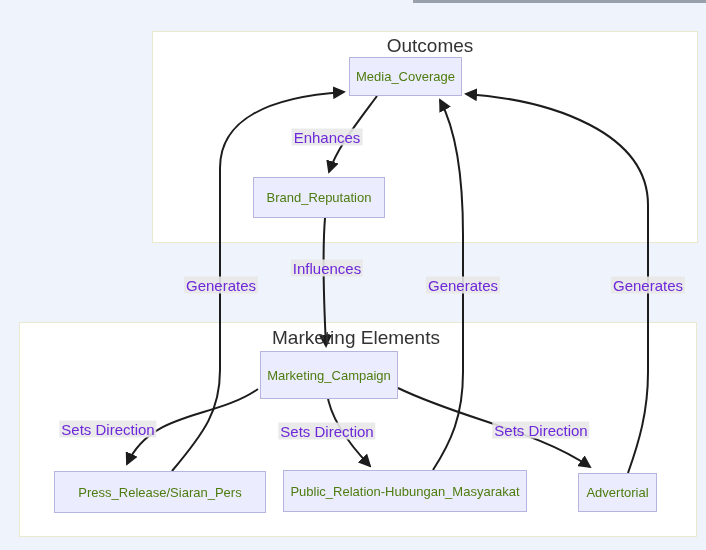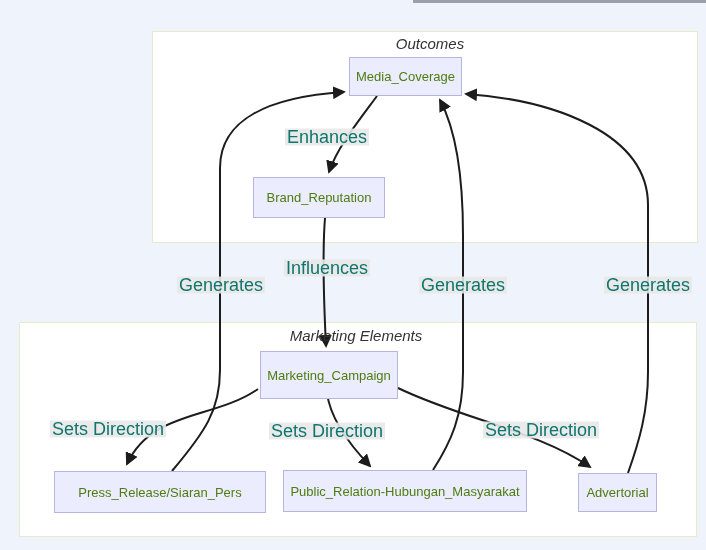--- a/index.html
+++ b/index.html
@@ -10,35 +10,35 @@
     color:#333;
   }
   #stage{position:absolute;left:0;top:0;width:706px;height:550px;}
   svg{position:absolute;left:0;top:0;}
   .topbar{
     position:absolute;left:413px;top:0;width:293px;height:3px;
     background:#9aa0ab;
   }
   .cluster-title{
     position:absolute;transform:translateX(-50%);
-    font-size:15px;color:#333;white-space:nowrap;font-style:italic;
+    font-size:19px;color:#333;white-space:nowrap;
   }
   .node{
     position:absolute;
     background:#ECECFF;
     border:1px solid #b5b5e0;
     box-sizing:border-box;
     display:flex;align-items:center;justify-content:center;
     font-size:13px;color:#4d7c0f;white-space:nowrap;
   }
   .edge-label{
     position:absolute;transform:translate(-50%,-50%);
     background:rgba(232,232,232,0.9);
     padding:0 2px;line-height:17px;
-    font-size:18px;color:#0f766e;white-space:nowrap;
+    font-size:15px;color:#6d28d9;white-space:nowrap;
   }
 </style>
 </head>
 <body>
 
 <div id="stage">
 
   <div class="topbar"></div>
 
   <svg width="706" height="550" viewBox="0 0 706 550">

